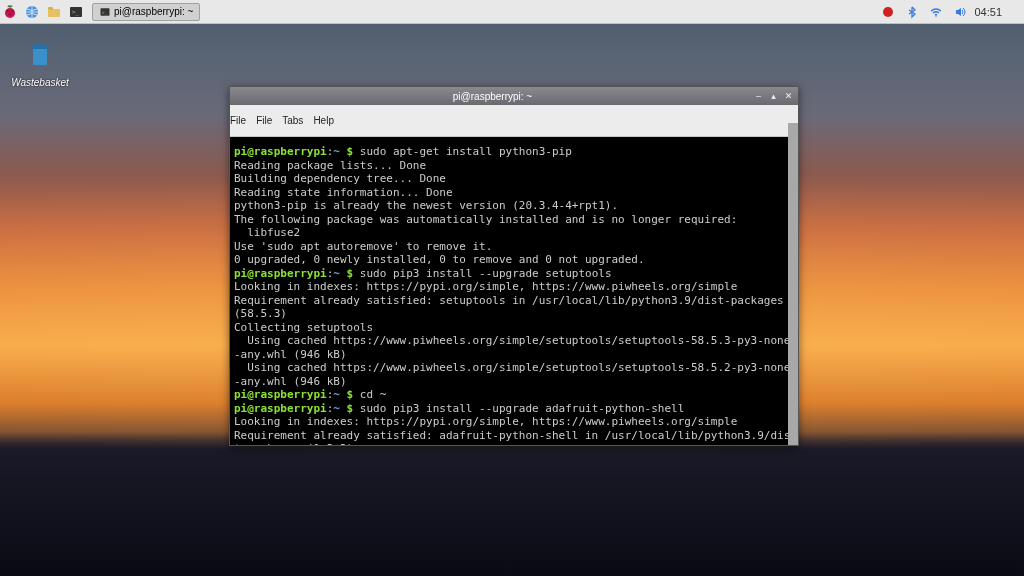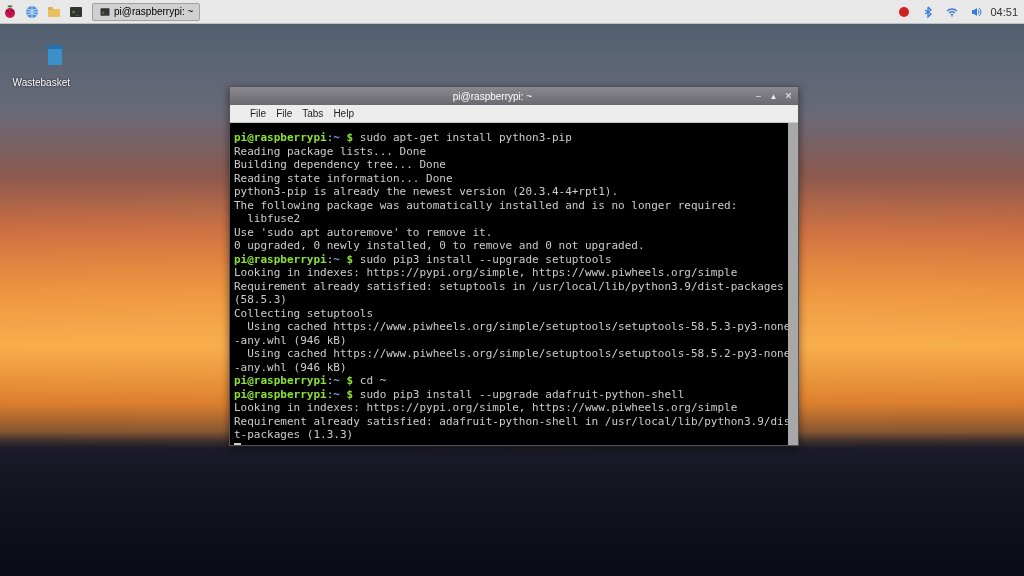--- a/index.html
+++ b/index.html
@@ -33,41 +33,42 @@
 .panel-left { display: flex; align-items: center; gap: 2px; }
 .panel-icon {
   width: 18px; height: 18px;
   display: flex; align-items: center; justify-content: center;
   margin: 0 1px;
   cursor: pointer;
 }
 .panel-right {
   margin-left: auto;
   display: flex; align-items: center; gap: 4px;
-  padding-right: 6px;
+  padding-right: 22px;
 }
 .taskbar-app {
   display: flex; align-items: center;
   background: #d0d0d0;
   border: 1px solid #a0a0a0;
   padding: 1px 6px;
   font-size: 10px;
   height: 18px;
   margin-left: 4px;
   border-radius: 2px;
 }
 .clock { font-size: 11px; color: #333; }
 
 .desktop-icon {
   position: absolute;
   width: 60px;
-  text-align: right;
+  text-align: center;
   color: #fff;
   font-size: 10px;
   text-shadow: 0 0 2px #000;
+  font-style: italic;
 }
 .desktop-icon .icon { font-size: 26px; }
 
 .window {
   position: absolute;
   left: 229px; top: 86px;
   width: 570px; height: 360px;
   background: #000;
   border: 1px solid #555;
   box-shadow: 0 2px 8px rgba(0,0,0,0.5);
@@ -84,27 +85,27 @@
 .titlebar .title { flex: 1; text-align: center; }
 .titlebar .btns { display: flex; gap: 2px; }
 .titlebar .btn {
   width: 13px; height: 13px;
   font-size: 9px;
   display: flex; align-items: center; justify-content: center;
   cursor: pointer;
   color: #eee;
 }
 .menubar {
-  height: 18px;
+  height: 32px;
   background: #ececec;
   border-bottom: 1px solid #c8c8c8;
   display: flex; align-items: center;
   font-size: 10px; color: #222;
   gap: 10px;
-  padding-left: 20px;
+  padding-left: 0;
 }
 .menubar span { cursor: pointer; }
 .term {
   flex: 1;
   background: #000;
   color: #ccc;
   font-family: monospace;
   font-size: 11px;
   line-height: 13.5px;
   padding: 8px 4px;

